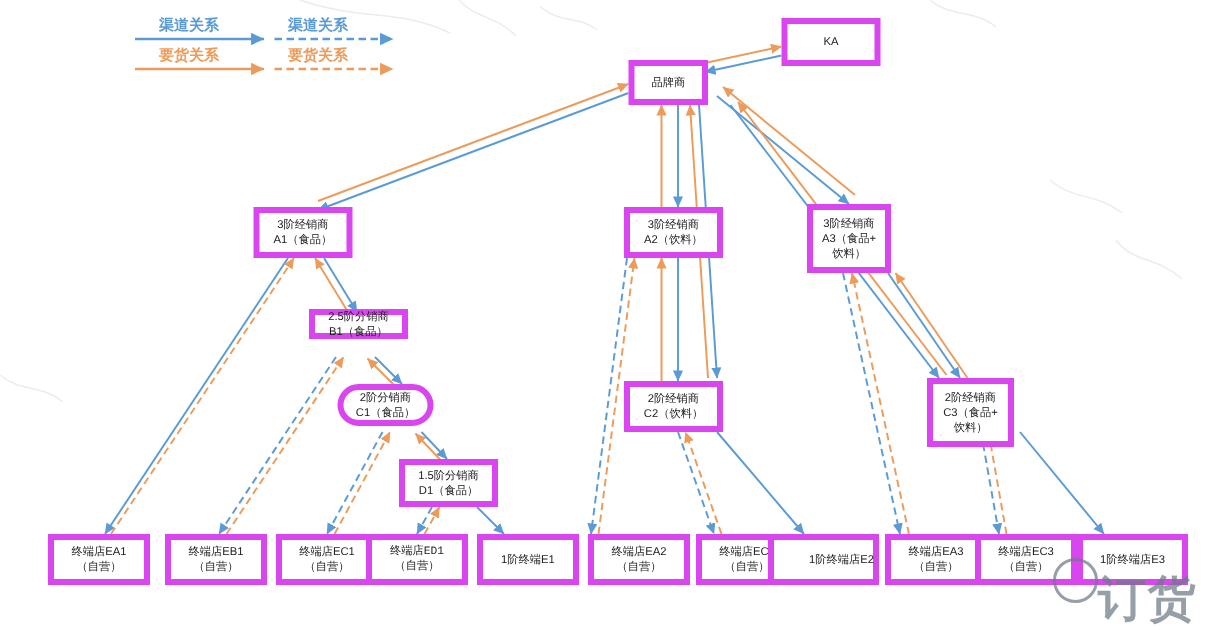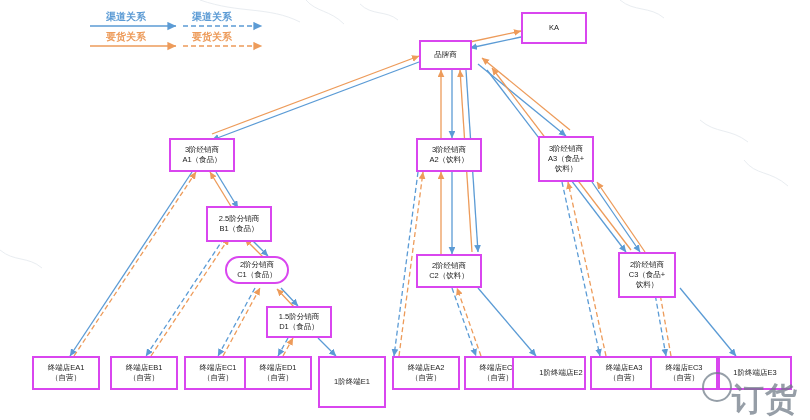--- a/index.html
+++ b/index.html
@@ -8,21 +8,21 @@
     background:#ffffff;
     font-family:"Liberation Sans","DejaVu Sans",sans-serif;
     overflow:hidden;
     position:relative;
   }
   #canvas{position:absolute;left:0;top:0;width:810px;height:420px;}
   .node{
     position:absolute;
     box-sizing:border-box;
     background:#ffffff;
-    border:2px solid #d946ef;
+    border:4px solid #d946ef;
     color:#1a1a1a;
     display:flex;
     flex-direction:column;
     align-items:center;
     justify-content:center;
     text-align:center;
     font-size:7.5px;
     line-height:10px;
     letter-spacing:0px;
     z-index:5;
@@ -218,21 +218,21 @@
   <span class="ln">3阶经销商</span>
   <span class="ln">A2（饮料）</span>
 </div>
 
 <div class="node" style="left:538px;top:136px;width:56px;height:46px;">
   <span class="ln">3阶经销商</span>
   <span class="ln">A3（食品+</span>
   <span class="ln">饮料）</span>
 </div>
 
-<div class="node" style="left:206px;top:206px;width:66px;height:36px;">
+<div class="node" style="left:206px;top:206px;width:66px;height:20px;">
   <span class="ln">2.5阶分销商</span>
   <span class="ln">B1（食品）</span>
 </div>
 
 <div class="node" style="left:225px;top:256px;width:64px;height:28px;border-radius:16px;">
   <span class="ln">2阶分销商</span>
   <span class="ln">C1（食品）</span>
 </div>
 
 <div class="node" style="left:416px;top:254px;width:66px;height:34px;">
@@ -259,26 +259,26 @@
 <div class="node" style="left:110px;top:356px;width:68px;height:34px;">
   <span class="ln">终端店EB1</span>
   <span class="ln">（自营）</span>
 </div>
 
 <div class="node" style="left:184px;top:356px;width:68px;height:34px;">
   <span class="ln">终端店EC1</span>
   <span class="ln">（自营）</span>
 </div>
 
-<div class="node" style="left:244px;top:356px;width:68px;height:34px;">
+<div class="node" style="left:244px;top:356px;width:68px;height:34px;font-family:Liberation Mono, monospace;">
   <span class="ln">终端店ED1</span>
   <span class="ln">（自营）</span>
 </div>
 
-<div class="node" style="left:318px;top:356px;width:68px;height:52px;">
+<div class="node" style="left:318px;top:356px;width:68px;height:34px;">
   <span class="ln">1阶终端E1</span>
 </div>
 
 <div class="node" style="left:392px;top:356px;width:68px;height:34px;text-align:center;">
   <span class="ln">终端店EA2</span>
   <span class="ln">（自营）</span>
 </div>
 
 <div class="node" style="left:464px;top:356px;width:68px;height:34px;">
   <span class="ln">终端店EC2</span>

